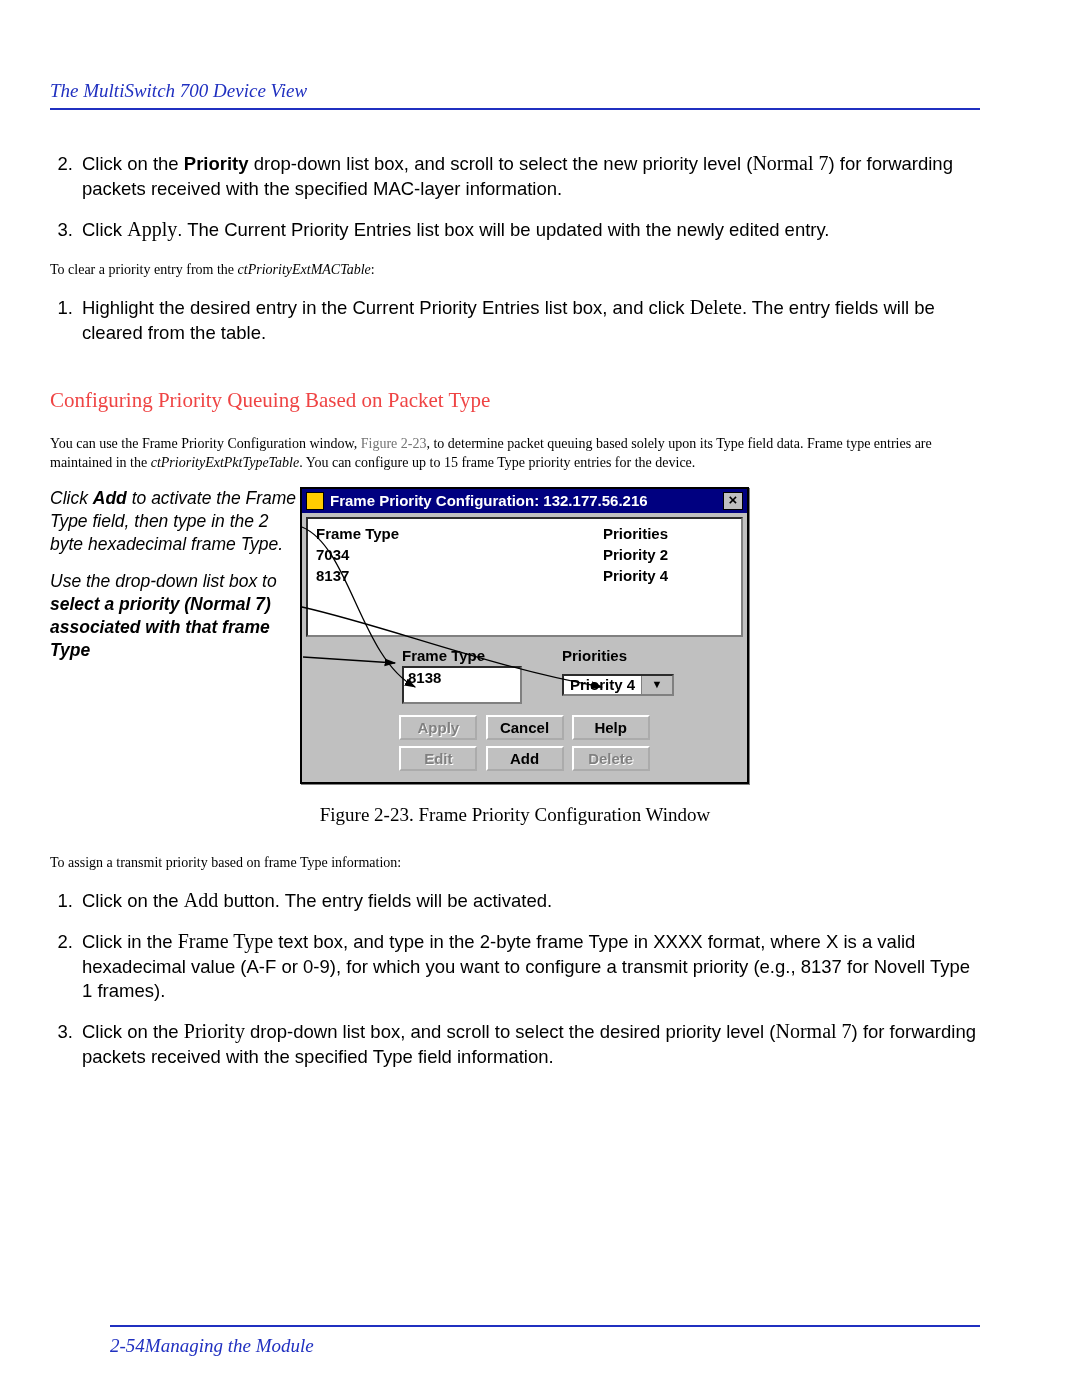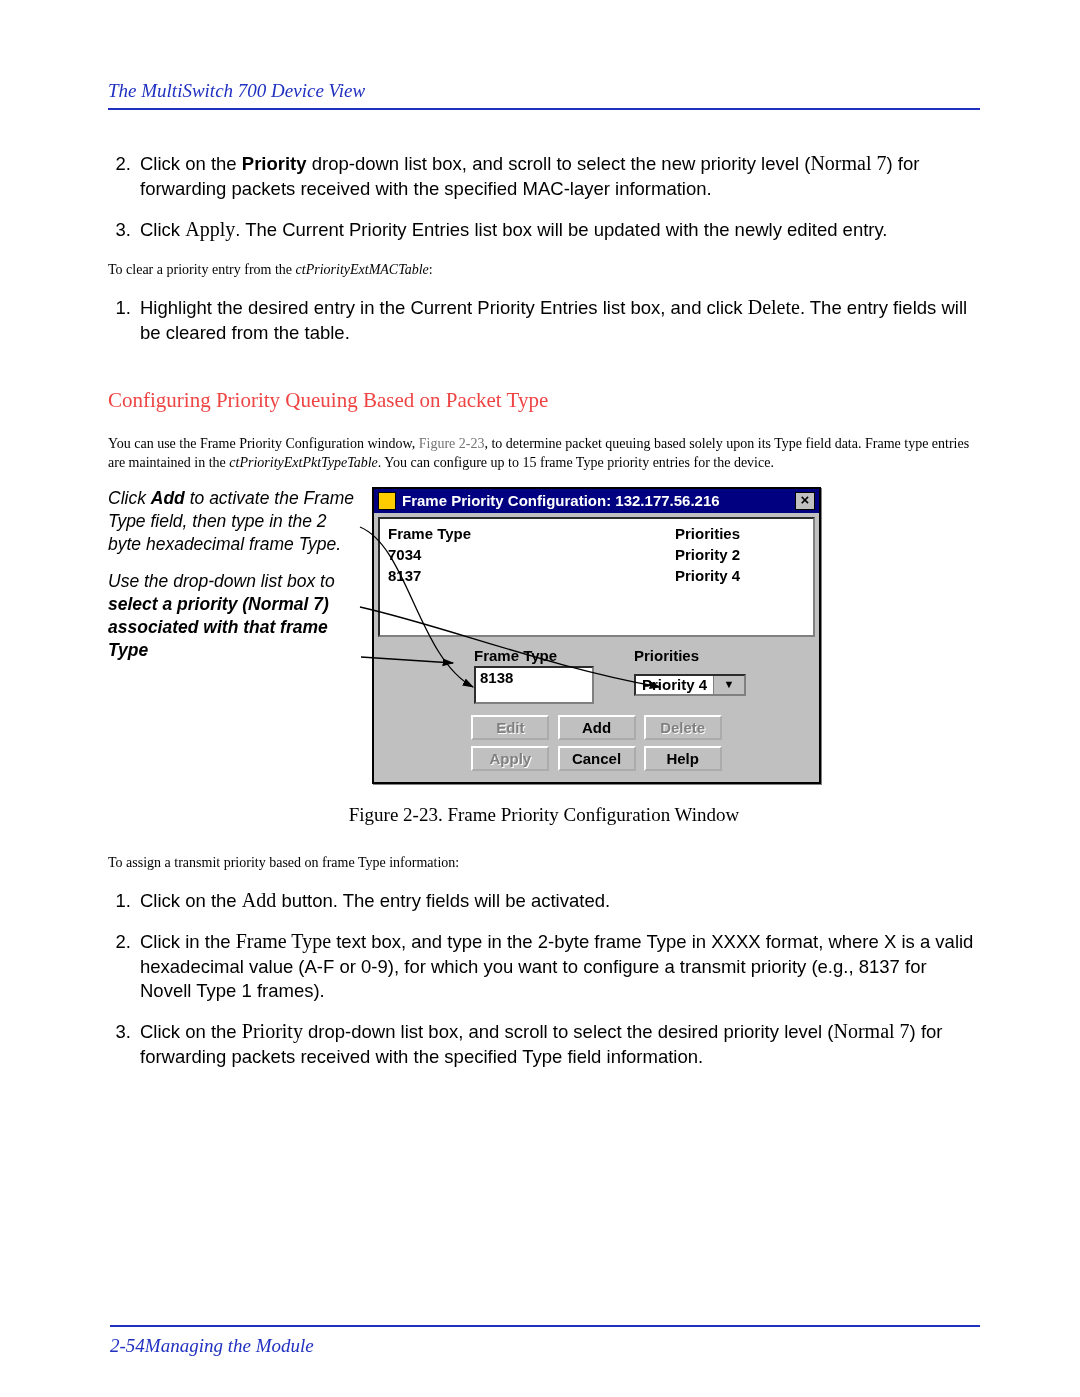--- a/index.html
+++ b/index.html
@@ -5,21 +5,21 @@
   body {
     margin: 0;
     background: #fff;
     font-family: "Times New Roman", Times, serif;
     color: #000;
   }
   .page {
     width: 1080px;
     height: 1397px;
     box-sizing: border-box;
-    padding: 80px 100px 40px 108px;
+    padding: 80px 100px 40px 50px;
     position: relative;
   }
   .header-title {
     color: #2030c0;
     font-style: italic;
     font-size: 19px;
     margin-bottom: 6px;
   }
   .hr {
     border: none;
@@ -58,21 +58,20 @@
   }
   .annot-italic {
     font-style: italic;
     font-family: Arial, Helvetica, sans-serif;
     font-size: 17.5px;
     line-height: 1.32;
   }
   .figure-row {
     display: flex;
     align-items: flex-start;
-    gap: 14px;
   }
   .annot-col {
     width: 250px;
     flex: 0 0 250px;
   }
   .annot-col p { margin: 0 0 14px 0; }
   .dialog {
     width: 445px;
     border: 2px solid #000;
     background: #c0c0c0;
@@ -277,28 +276,28 @@
       </div>
       <div class="inputs-row">
         <div class="text-input">8138</div>
         <div class="dropdown">
           <span>Priority 4</span>
           <span class="dd-btn">▼</span>
         </div>
       </div>
       <div class="button-rows">
         <div>
+          <span class="w95btn disabled">Apply</span>
+          <span class="w95btn">Cancel</span>
+          <span class="w95btn">Help</span>
+        </div>
+        <div>
           <span class="w95btn disabled">Edit</span>
           <span class="w95btn">Add</span>
           <span class="w95btn disabled">Delete</span>
-        </div>
-        <div>
-          <span class="w95btn disabled">Apply</span>
-          <span class="w95btn">Cancel</span>
-          <span class="w95btn">Help</span>
         </div>
       </div>
     </div>
 
     <svg class="svg-overlay" width="720" height="300">
       <defs>
         <marker id="arrow" markerWidth="10" markerHeight="10" refX="8" refY="3" orient="auto">
           <path d="M0,0 L9,3 L0,6 Z" fill="#000"></path>
         </marker>
       </defs>

